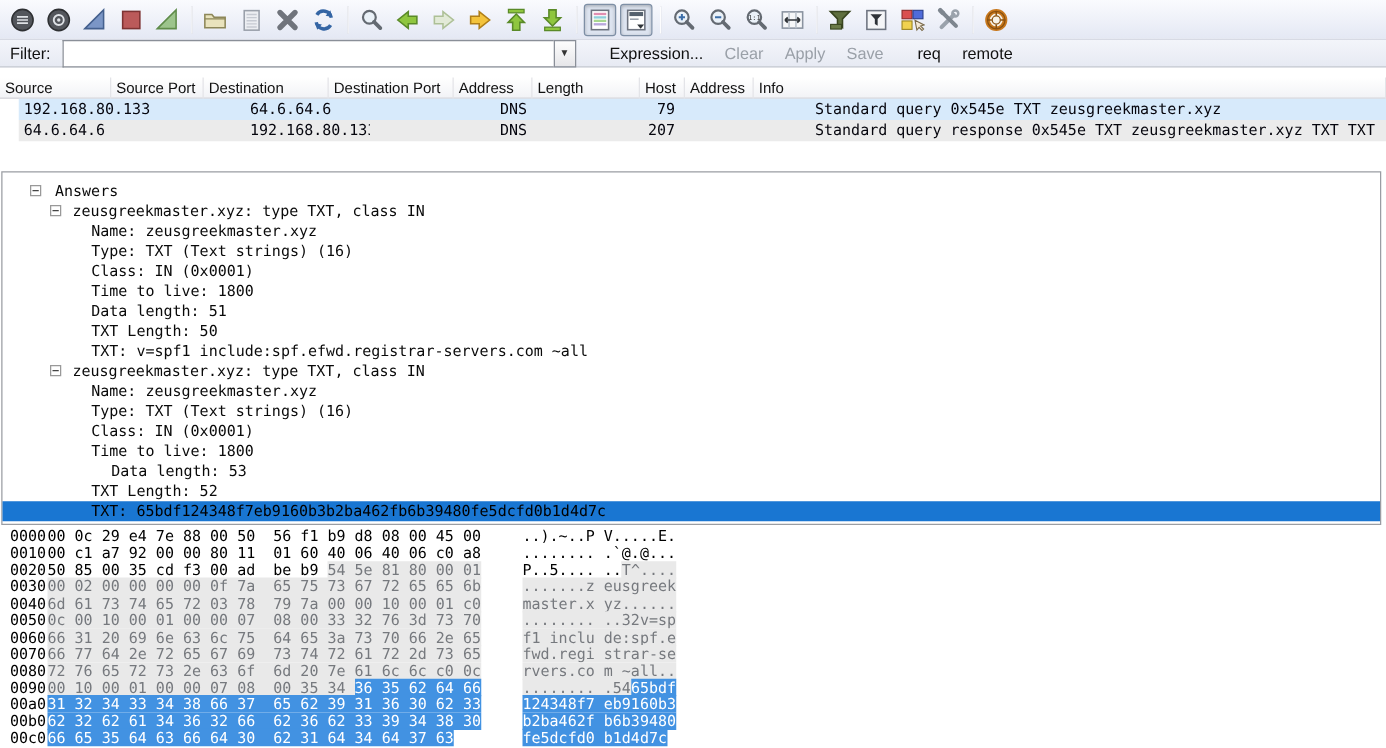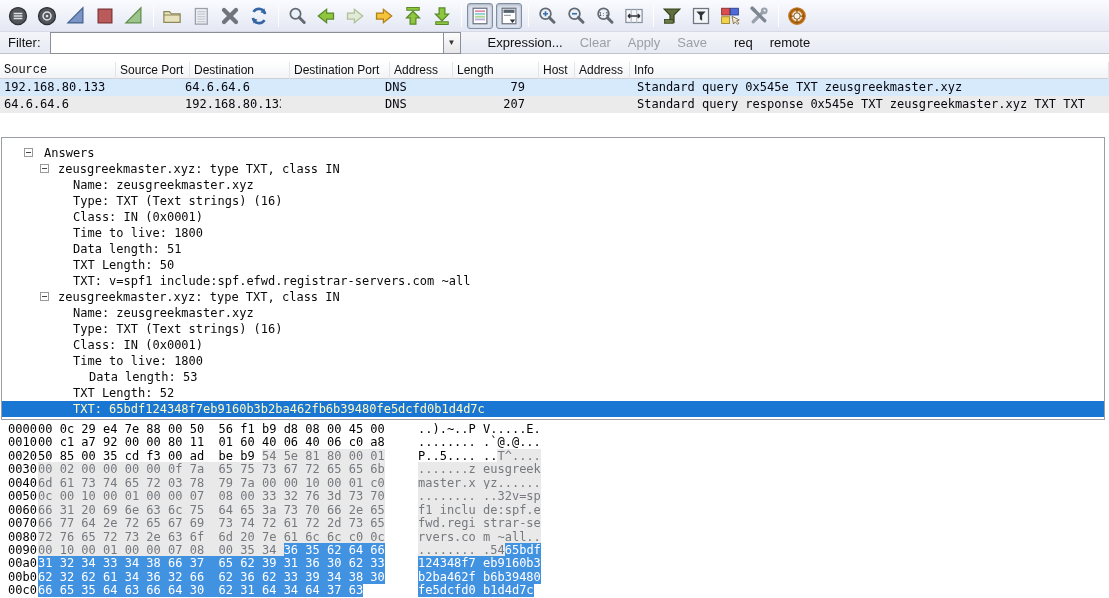--- a/index.html
+++ b/index.html
@@ -36,34 +36,34 @@
   .fbtn{margin-left:17px;white-space:nowrap;cursor:default;}
   .fbtn.disabled{color:#9aa0a8;}
 
   
   .pheader{position:absolute;left:0;top:62px;width:1109px;height:17px;display:flex;
     background:linear-gradient(#ffffff,#f2f3f6);border-bottom:1px solid #cfd0d6;
     font-size:12px;color:#111;}
   .hcell{height:17px;line-height:16px;padding-left:4px;border-right:1px solid #e3e4e8;
     overflow:hidden;white-space:nowrap;}
   .prows{position:absolute;left:0;top:79px;width:1109px;
-    font-family:"DejaVu Sans Mono","Liberation Mono",monospace;font-size:12px;color:#06060e;}
+    font-family:"DejaVu Sans Mono","Liberation Mono",monospace;font-size:12px;color:#06060e;padding-left:15px;}
   .prow{display:flex;height:17px;line-height:17px;}
   .prow.c0{background:var(--row_dns_bg);}
   .prow.c1{background:var(--row_alt_bg);}
   .pcell{padding-left:4px;overflow:hidden;white-space:pre;}
   .pcell.r{text-align:right;padding-right:5px;padding-left:0;}
   .pcell.info{padding-left:16px;}
 
   
   .details{position:absolute;left:1px;top:137px;width:1104px;height:283px;background:#fff;
     border:1px solid #9a9da3;padding-top:7px;
     font-family:"DejaVu Sans Mono","Liberation Mono",monospace;font-size:12px;color:#0a0a0a;}
   .drow{position:relative;height:16px;line-height:16px;white-space:pre;}
-  .drow.sel{background:var(--selection_blue);color:#fef9c3;}
+  .drow.sel{background:var(--selection_blue);color:#000000;}
   .expbox{position:absolute;top:3px;width:9px;height:9px;background:#fff;border:1px solid #999;
     display:inline-block;}
   .expbox::after{content:"";position:absolute;left:1px;right:1px;top:3px;height:1px;background:#444;}
   .dtext{position:absolute;top:0;}
 
   
   .hexpane{position:absolute;left:0;top:423px;width:1109px;height:175px;background:#fff;
     font-family:"DejaVu Sans Mono","Liberation Mono",monospace;font-size:12px;color:#000;}
   .hrow{position:relative;height:13.45px;line-height:13.45px;white-space:pre;}
   .hoff{position:absolute;left:8px;}
@@ -264,21 +264,21 @@
         <span class="fbtn">Expression...</span>
         <span class="fbtn disabled">Clear</span>
         <span class="fbtn disabled">Apply</span>
         <span class="fbtn disabled">Save</span>
         <span class="fbtn" style="margin-left: 27px;">req</span>
         <span class="fbtn">remote</span>
       </span>
   </div>
 
   <div class="pheader">
-      <span class="hcell" style="width: 116px; font-family: Liberation Mono, monospace;">Source</span>
+      <span class="hcell" style="width: 89px;">Source</span>
       <span class="hcell" style="width: 74px;">Source Port</span>
       <span class="hcell" style="width: 100px;">Destination</span>
       <span class="hcell" style="width: 100px;">Destination Port</span>
       <span class="hcell" style="width: 63px;">Address</span>
       <span class="hcell" style="width: 86px;">Length</span>
       <span class="hcell" style="width: 36px;">Host</span>
       <span class="hcell" style="width: 55px;">Address</span>
       <span class="hcell" style="width: auto; flex: 1 1 0%;">Info</span>
     </div>
   <div class="prows">

